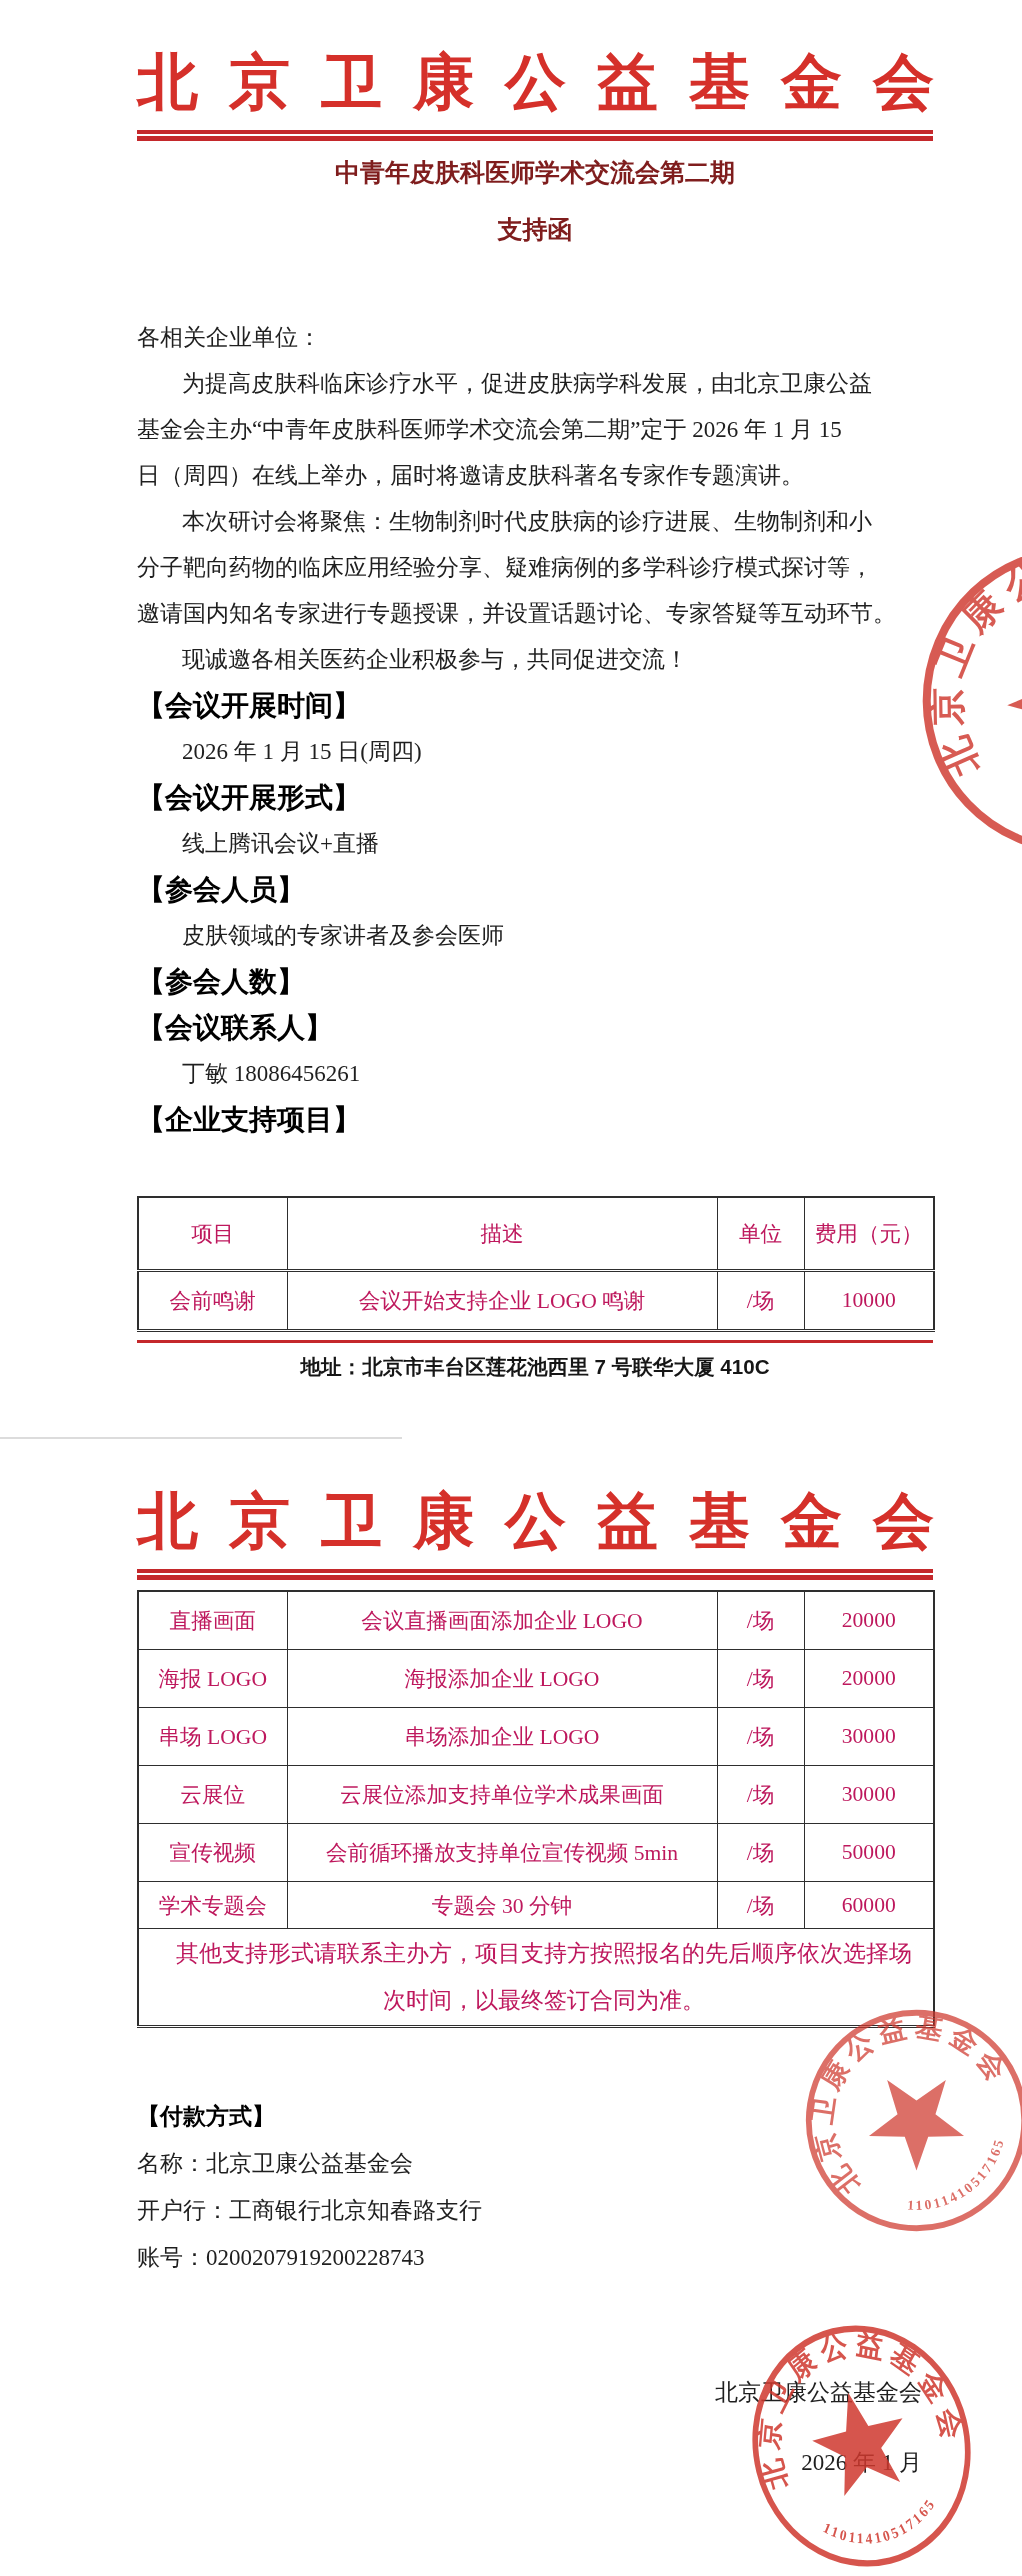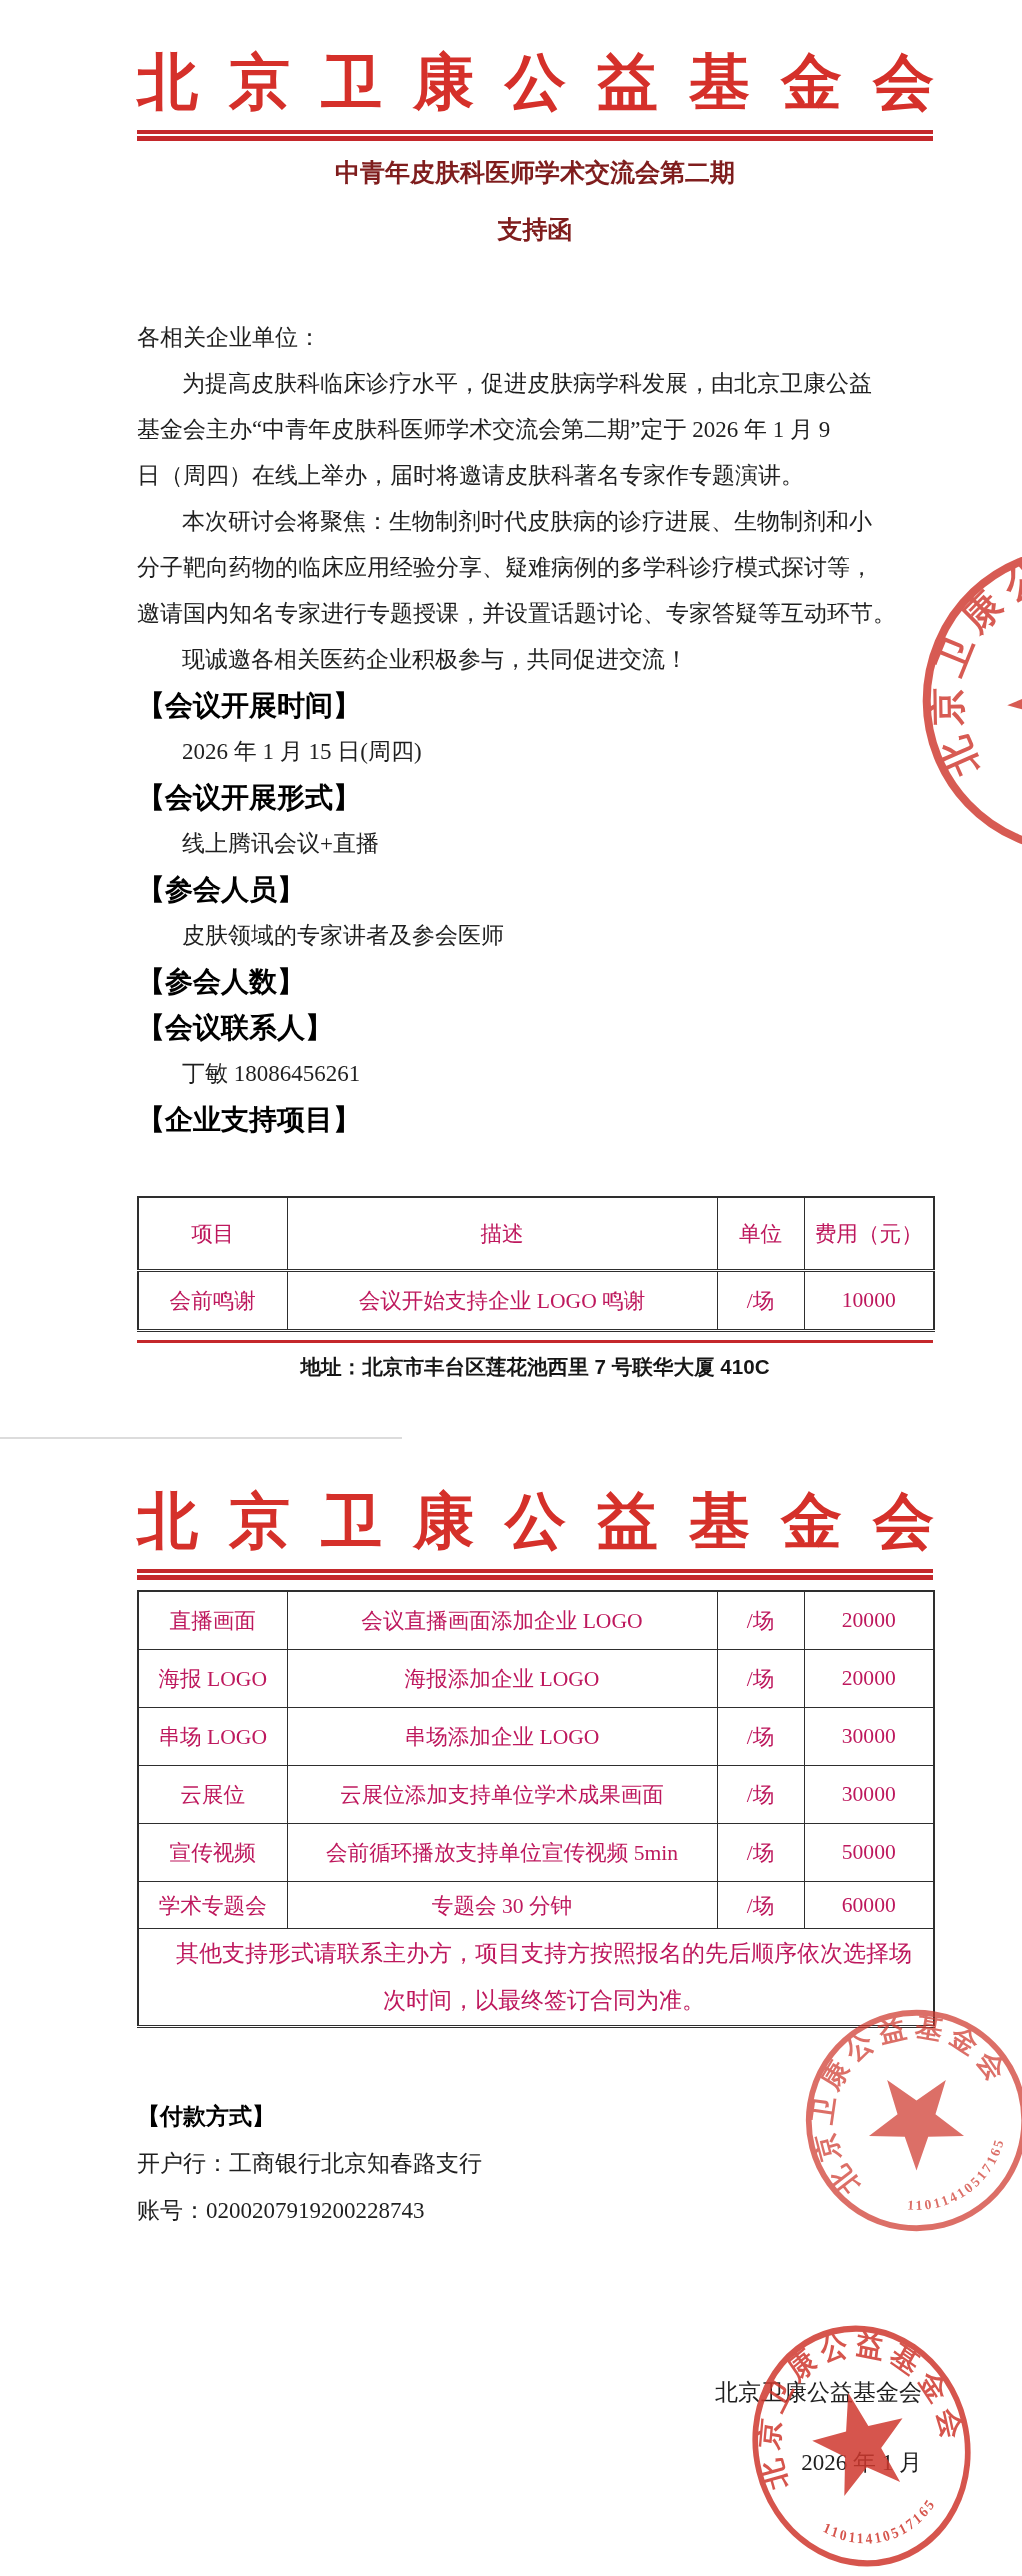--- a/index.html
+++ b/index.html
@@ -71,21 +71,21 @@
       <div class="gap"></div>
       <div class="b2"></div>
   </div>
 
   <div class="abs csans" style="top:158px;">中青年皮肤科医师学术交流会第二期</div>
   <div class="abs csans" style="top:215px;">支持函</div>
 
   <div class="abs flow" style="top:315px;">
     <div class="ln">各相关企业单位：</div>
     <div class="ln ind">为提高皮肤科临床诊疗水平，促进皮肤病学科发展，由北京卫康公益</div>
-    <div class="ln">基金会主办“中青年皮肤科医师学术交流会第二期”定于 2026 年 1 月 9</div>
+    <div class="ln">基金会主办“中青年皮肤科医师学术交流会第二期”定于 2026 年 1 月 15</div>
     <div class="ln">日（周四）在线上举办，届时将邀请皮肤科著名专家作专题演讲。</div>
     <div class="ln ind">本次研讨会将聚焦：生物制剂时代皮肤病的诊疗进展、生物制剂和小</div>
     <div class="ln">分子靶向药物的临床应用经验分享、疑难病例的多学科诊疗模式探讨等，</div>
     <div class="ln">邀请国内知名专家进行专题授课，并设置话题讨论、专家答疑等互动环节。</div>
     <div class="ln ind">现诚邀各相关医药企业积极参与，共同促进交流！</div>
 
     <div class="ln hd">【会议开展时间】</div>
     <div class="ln ind">2026 年 1 月 15 日(周四)</div>
     <div class="ln hd">【会议开展形式】</div>
     <div class="ln ind">线上腾讯会议+直播</div>
@@ -185,20 +185,21 @@
           <div class="note-line">其他支持形式请联系主办方，项目支持方按照报名的先后顺序依次选择场</div>
           <div class="note-line">次时间，以最终签订合同为准。</div>
         </td>
       </tr>
     </tbody>
       </table>
   </div>
 
   <div class="abs flow" style="top:2093px;">
     <div class="payln hd">【付款方式】</div>
+    <div class="payln">名称：北京卫康公益基金会</div>
     <div class="payln">开户行：工商银行北京知春路支行</div>
     <div class="payln">账号：0200207919200228743</div>
   </div>
 
   <div class="abs sig" style="top:2378px;">北京卫康公益基金会</div>
   <div class="abs sig" style="top:2448px;">2026 年 1 月</div>
 
   <svg class="abs stamp" style="top:541px;left:917px;opacity:.82;" width="319" height="319" viewBox="-310 -310 620 620">
     <defs>
       <path id="s1t" d="M -150.4,54.4 A 160,160 0 1 1 150.4,54.4"></path>

